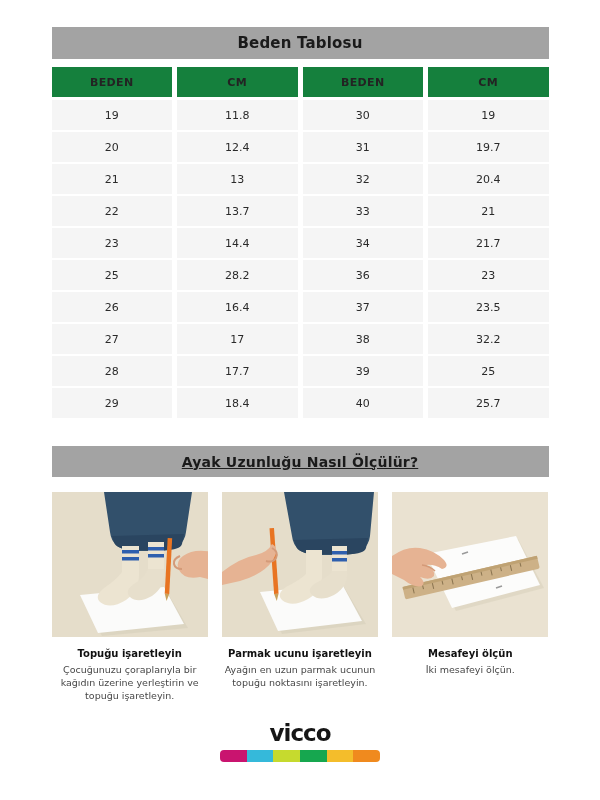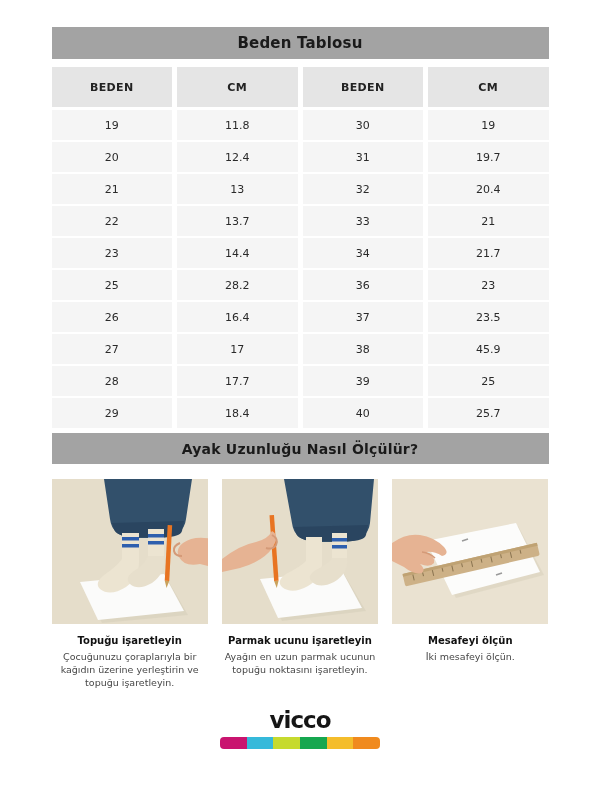--- a/index.html
+++ b/index.html
@@ -5,27 +5,27 @@
   * { margin:0; padding:0; box-sizing:border-box; }
   html,body { width:600px; height:800px; background:#ffffff; overflow:hidden;
     font-family:"DejaVu Sans","Liberation Sans",sans-serif; color:#1e1e1e; }
   .page { width:497px; margin:0 auto; padding-top:27px; }
 
   .bar { height:32px; background:#a3a3a3; display:flex; align-items:center; justify-content:center; }
   .bar span { font-size:15px; font-weight:700; letter-spacing:.2px; color:#1a1a1a; }
 
   .size-table { margin-top:8px; }
   .trow { display:grid; grid-template-columns:repeat(4,1fr); column-gap:5px; margin-bottom:2px; }
-  .hcell { background:#e5e5e5; height:40px; display:flex; align-items:center; justify-content:center;
+  .hcell { background:#15803d; height:30px; display:flex; align-items:center; justify-content:center;
     font-size:11px; font-weight:600; letter-spacing:.4px; color:#232323; }
   .thead { margin-bottom:3px; }
   .cell { background:#f5f5f5; height:30px; display:flex; align-items:center; justify-content:center;
     font-size:11px; color:#2a2a2a; }
 
-  .section-bar { margin-top:5px; height:31px; }
+  .section-bar { margin-top:28px; height:31px;text-decoration:underline; }
   .section-bar span { font-size:14px; }
 
   .figures { margin-top:15px; display:flex; gap:14px; }
   .figure { width:160px; height:145px; overflow:hidden; }
   .figure svg { display:block; }
 
   .captions { margin-top:11px; display:flex; gap:14px; }
   .caption { width:160px; text-align:center; }
   .caption h3 { font-size:10px; font-weight:700; color:#111; margin-bottom:5px; }
   .caption p { font-size:9.5px; line-height:1.35; color:#474747; }
@@ -91,21 +91,21 @@
     <div class="trow">
       <div class="cell">26</div>
       <div class="cell">16.4</div>
       <div class="cell">37</div>
       <div class="cell">23.5</div>
     </div>
     <div class="trow">
       <div class="cell">27</div>
       <div class="cell">17</div>
       <div class="cell">38</div>
-      <div class="cell">45.9</div>
+      <div class="cell">32.2</div>
     </div>
     <div class="trow">
       <div class="cell">28</div>
       <div class="cell">17.7</div>
       <div class="cell">39</div>
       <div class="cell">25</div>
     </div>
     <div class="trow">
       <div class="cell">29</div>
       <div class="cell">18.4</div>

